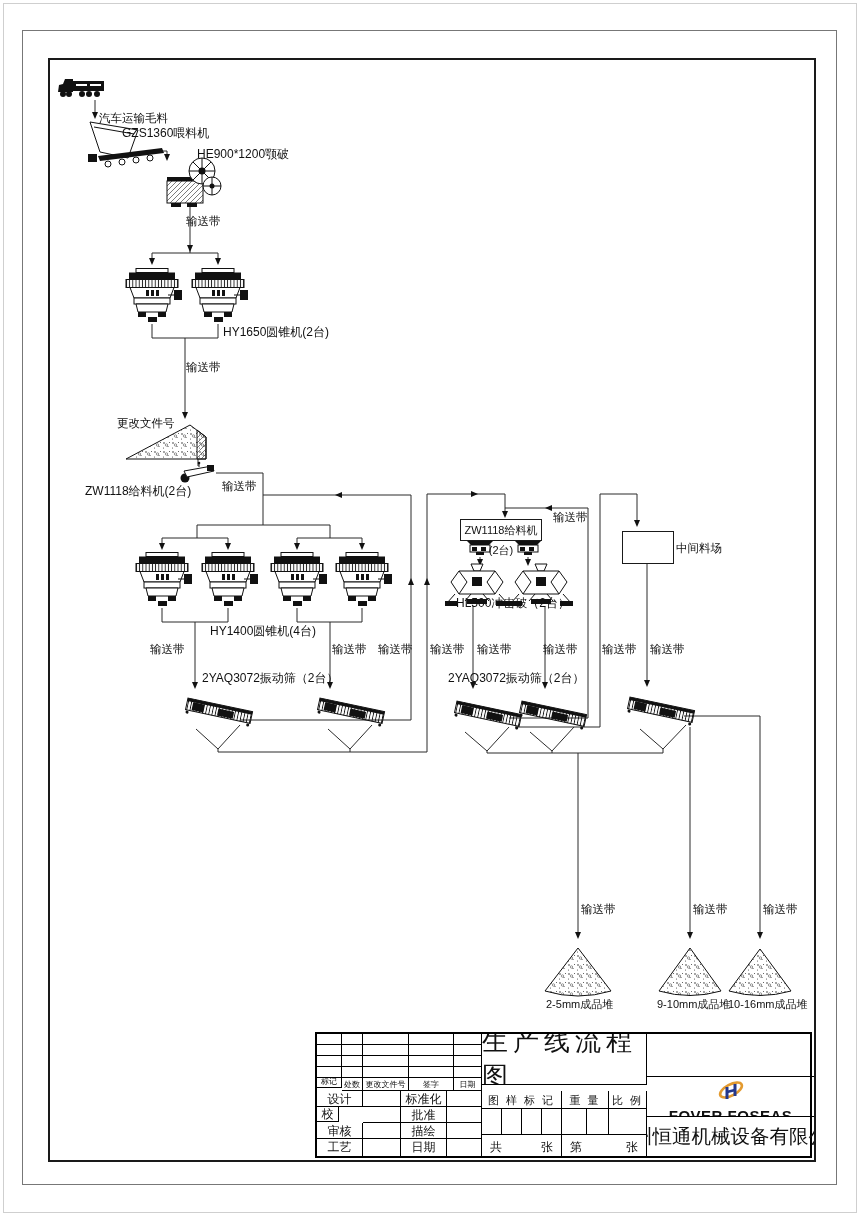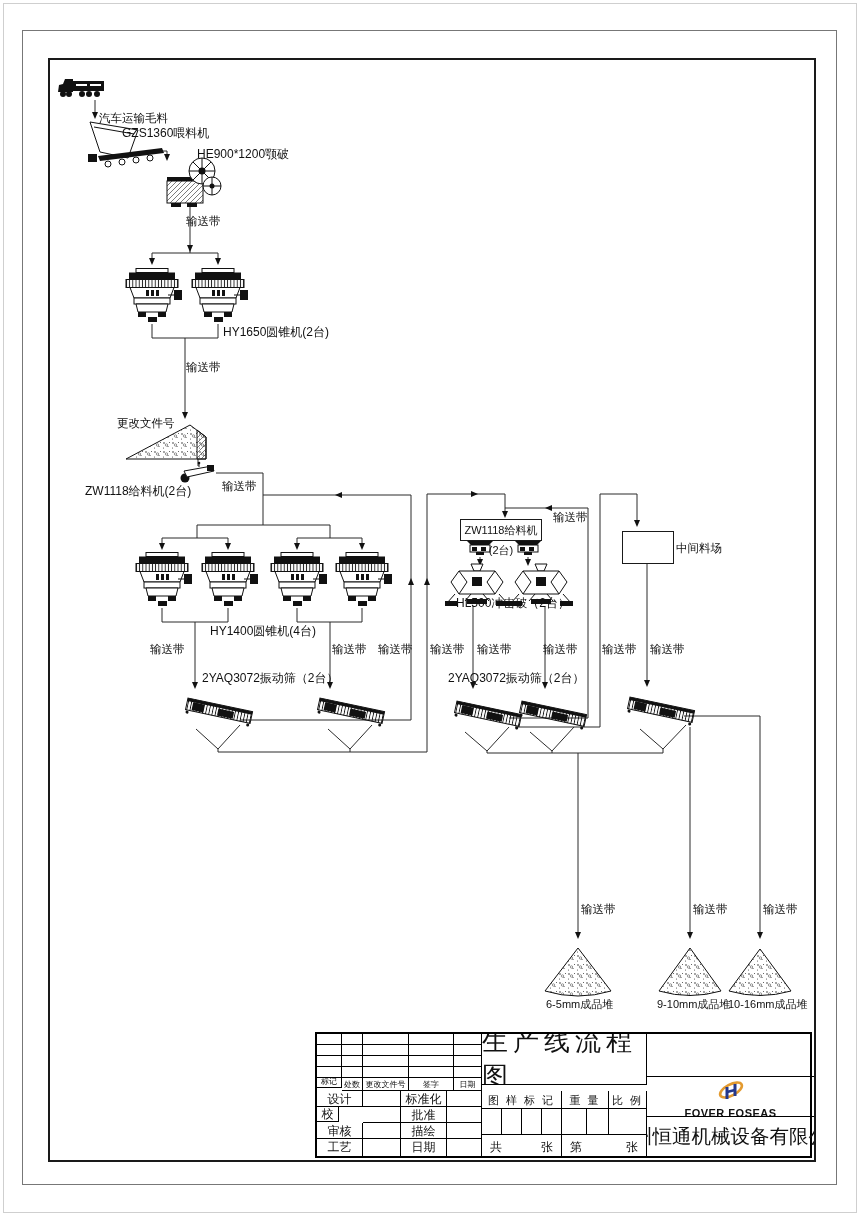--- a/index.html
+++ b/index.html
@@ -19,21 +19,21 @@
   .tb{position:absolute;left:315px;top:1032px;width:497px;height:126px;border:2px solid #000;box-sizing:border-box;background:#fff;}
   .tb *{box-sizing:border-box;}
   .tb .cell{position:absolute;border-right:1px solid #000;border-bottom:1px solid #000;overflow:hidden;}
   .tb .noR{border-right:none;} .tb .noB{border-bottom:none;font-family:Liberation Serif, serif;}
   .revh{font-size:8px;text-align:center;}
   .sig{font-size:12px;text-align:center;}
   .tb-title{font-family:"Liberation Serif","DejaVu Serif",serif;font-size:26px;letter-spacing:5px;
             display:flex;align-items:center;justify-content:center;}
   .mid-h{font-size:11px;text-align:center;letter-spacing:2px;}
   .gz{font-size:12px;display:flex;justify-content:space-between;padding:4px 8px 0 8px;}
-  .brand{font-weight:bold;font-size:11px;letter-spacing:0.5px;text-align:center;}
+  .brand{font-weight:bold;font-size:15px;letter-spacing:0.5px;text-align:center;}
   .company{font-family:"Liberation Serif","DejaVu Serif",serif;font-size:19.5px;
            display:flex;align-items:center;justify-content:center;white-space:nowrap;}
 </style>
 </head>
 <body>
 
 <div class="sheet">
   <div class="edge"></div>
   <div class="frame-outer"></div>
   <div class="frame-inner"></div>
@@ -263,21 +263,21 @@
   <div class="lbl" style="left:602px;top:643px">输送带</div>
   <div class="lbl" style="left:650px;top:643px">输送带</div>
 
   <div class="lbl md" style="left:202px;top:672px">2YAQ3072振动筛（2台）</div>
   <div class="lbl md" style="left:448px;top:672px">2YAQ3072振动筛（2台）</div>
 
   <div class="lbl" style="left:581px;top:903px">输送带</div>
   <div class="lbl" style="left:693px;top:903px">输送带</div>
   <div class="lbl" style="left:763px;top:903px">输送带</div>
 
-  <div class="lbl sm" style="left:546px;top:998px">6-5mm成品堆</div>
+  <div class="lbl sm" style="left:546px;top:998px">2-5mm成品堆</div>
   <div class="lbl sm" style="left:657px;top:998px">9-10mm成品堆</div>
   <div class="lbl sm" style="left:728px;top:998px">10-16mm成品堆</div>
 
   <div class="tb">
 
     <div>
 
       <div class="cell" style="left:0;top:0;width:25px;height:11px"></div>
       <div class="cell" style="left:25px;top:0;width:21px;height:11px"></div>
       <div class="cell" style="left:46px;top:0;width:46px;height:11px"></div>

